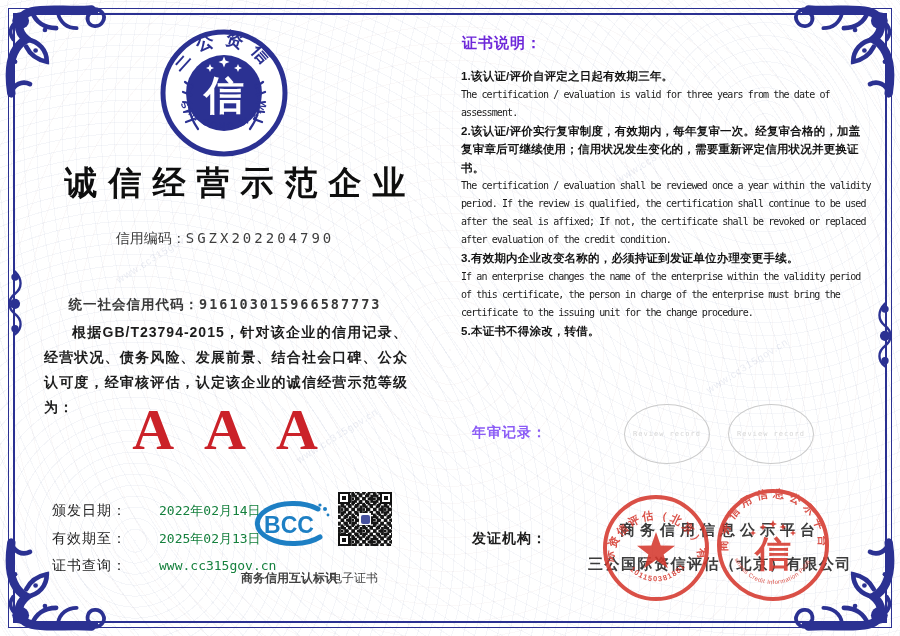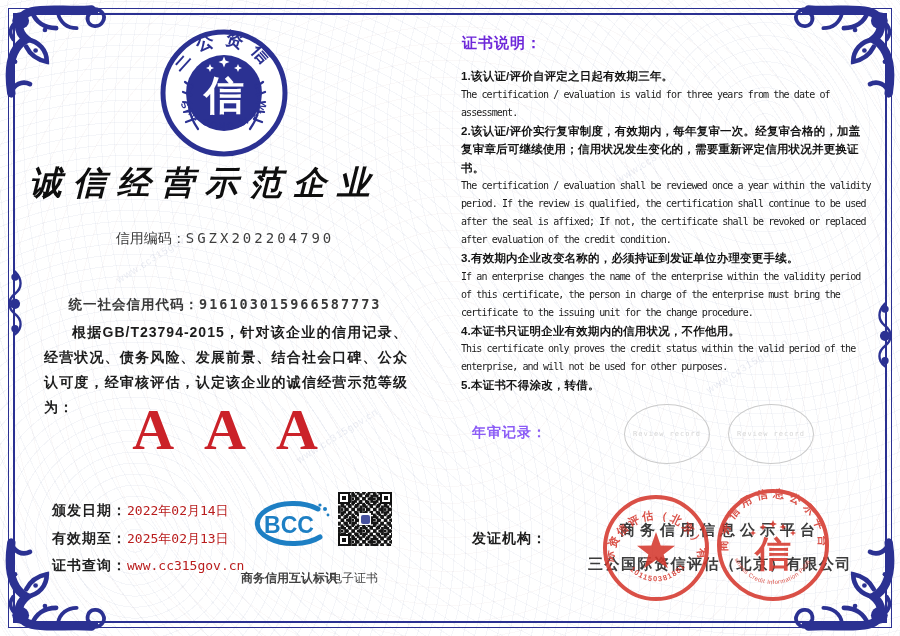--- a/index.html
+++ b/index.html
@@ -19,36 +19,36 @@
   .corner{position:absolute;width:112px;height:112px;}
   .corner.tl{top:2px;left:2px;}
   .corner.tr{top:2px;right:2px;transform:scaleX(-1);}
   .corner.bl{bottom:2px;left:2px;transform:scaleY(-1);}
   .corner.br{bottom:2px;right:2px;transform:scale(-1,-1);}
   .edge-orn{position:absolute;width:24px;height:72px;}
   .edge-orn.left{left:3px;top:266px;}
   .edge-orn.right{right:3px;top:298px;transform:scaleX(-1);}
   
   .logo{position:absolute;left:158px;top:27px;width:132px;height:132px;}
-  .title{position:absolute;left:18px;top:161px;width:382px;
-         font-size:33px;font-weight:bold;color:#0e0e0e;letter-spacing:11px;text-indent:11px;font-style:italic;}
+  .title{position:absolute;left:44px;top:161px;width:382px;text-align:center;
+         font-size:33px;font-weight:bold;color:#0e0e0e;letter-spacing:11px;text-indent:11px;}
   .code-line{position:absolute;left:34px;top:230px;width:382px;text-align:center;
              font-size:14px;font-weight:normal;color:#3d3d3d;}
   .code-line .val{font-family:"DejaVu Sans Mono","Liberation Mono",monospace;letter-spacing:3px;}
   .uscc-line{position:absolute;left:34px;top:296px;width:382px;text-align:center;
              font-size:13.5px;font-weight:bold;color:#3a3a3a;letter-spacing:1px;}
   .uscc-line .val{font-family:"DejaVu Sans Mono","Liberation Mono",monospace;letter-spacing:2px;}
   .body-par{position:absolute;left:44px;top:320px;width:364px;font-size:14px;line-height:25px;
             font-weight:bold;color:#1c1c1c;letter-spacing:1px;text-indent:2em;text-align:justify;}
   .grade{position:absolute;left:34px;top:396px;width:382px;text-align:center;
          font-family:"Liberation Serif","DejaVu Serif",serif;font-weight:bold;
          font-size:58px;color:#cb2229;letter-spacing:30px;text-indent:30px;}
   .info-row{position:absolute;font-size:14px;color:#1f1f1f;white-space:nowrap;}
-  .info-row .lbl{font-weight:bold;letter-spacing:1px;}
-  .info-row .val{font-family:"DejaVu Sans Mono","Liberation Mono",monospace;font-size:13px;color:#b91c1c;}
+  .info-row .lbl{font-weight:normal;letter-spacing:1px;}
+  .info-row .val{font-family:"DejaVu Sans Mono","Liberation Mono",monospace;font-size:13px;color:#15803d;margin-left:32px;}
   .r1{left:52px;top:502px;} .r2{left:52px;top:530px;} .r3{left:52px;top:557px;} .r4{left:131px;top:580px;}
   .bcc{position:absolute;left:246px;top:497px;width:86px;height:56px;}
   .bcc-cap{position:absolute;left:234px;top:570px;width:110px;text-align:center;
            font-size:12px;font-weight:bold;color:#3f3f3f;}
   .qr{position:absolute;left:338px;top:492px;width:54px;height:54px;
       background:
        repeating-conic-gradient(#141414 0% 25%, transparent 0% 50%) 0 0/5.4px 5.4px,
        repeating-conic-gradient(#141414 0% 25%, #ffffff 0% 50%) 2.7px 1.3px/7.2px 7.2px;}
   .qr .f{position:absolute;width:12px;height:12px;border:2px solid #111;background:#fff;box-sizing:border-box;}
   .qr .f::after{content:"";position:absolute;inset:2px;background:#111;}
@@ -230,24 +230,20 @@
     </div>
     <div class="item">
       <div class="item-zh">2.该认证/评价实行复审制度，有效期内，每年复审一次。经复审合格的，加盖复审章后可继续使用；信用状况发生变化的，需要重新评定信用状况并更换证书。</div>
       <div class="item-en">The certification / evaluation shall be reviewed once a year within the validity period. If the review is qualified, the certification shall continue to be used after the seal is affixed; If not, the certificate shall be revoked or replaced after evaluation of the credit condition.</div>
     </div>
     <div class="item">
       <div class="item-zh">3.有效期内企业改变名称的，必须持证到发证单位办理变更手续。</div>
       <div class="item-en">If an enterprise changes the name of the enterprise within the validity period of this certificate, the person in charge of the enterprise must bring the certificate to the issuing unit for the change procedure.</div>
     </div>
     <div class="item">
-      <div class="item-zh">4.本证书只证明企业有效期内的信用状况，不作他用。</div>
-      <div class="item-en">This certificate only proves the credit status within the valid period of the enterprise, and will not be used for other purposes.</div>
-    </div>
-    <div class="item">
       <div class="item-zh">5.本证书不得涂改，转借。</div>
     </div>
   </div>
 
   <div class="review-label">年审记录：</div>
   <div class="stamp s1">
       <span>Review record</span>
     </div>
   <div class="stamp s2">
       <span>Review record</span>

